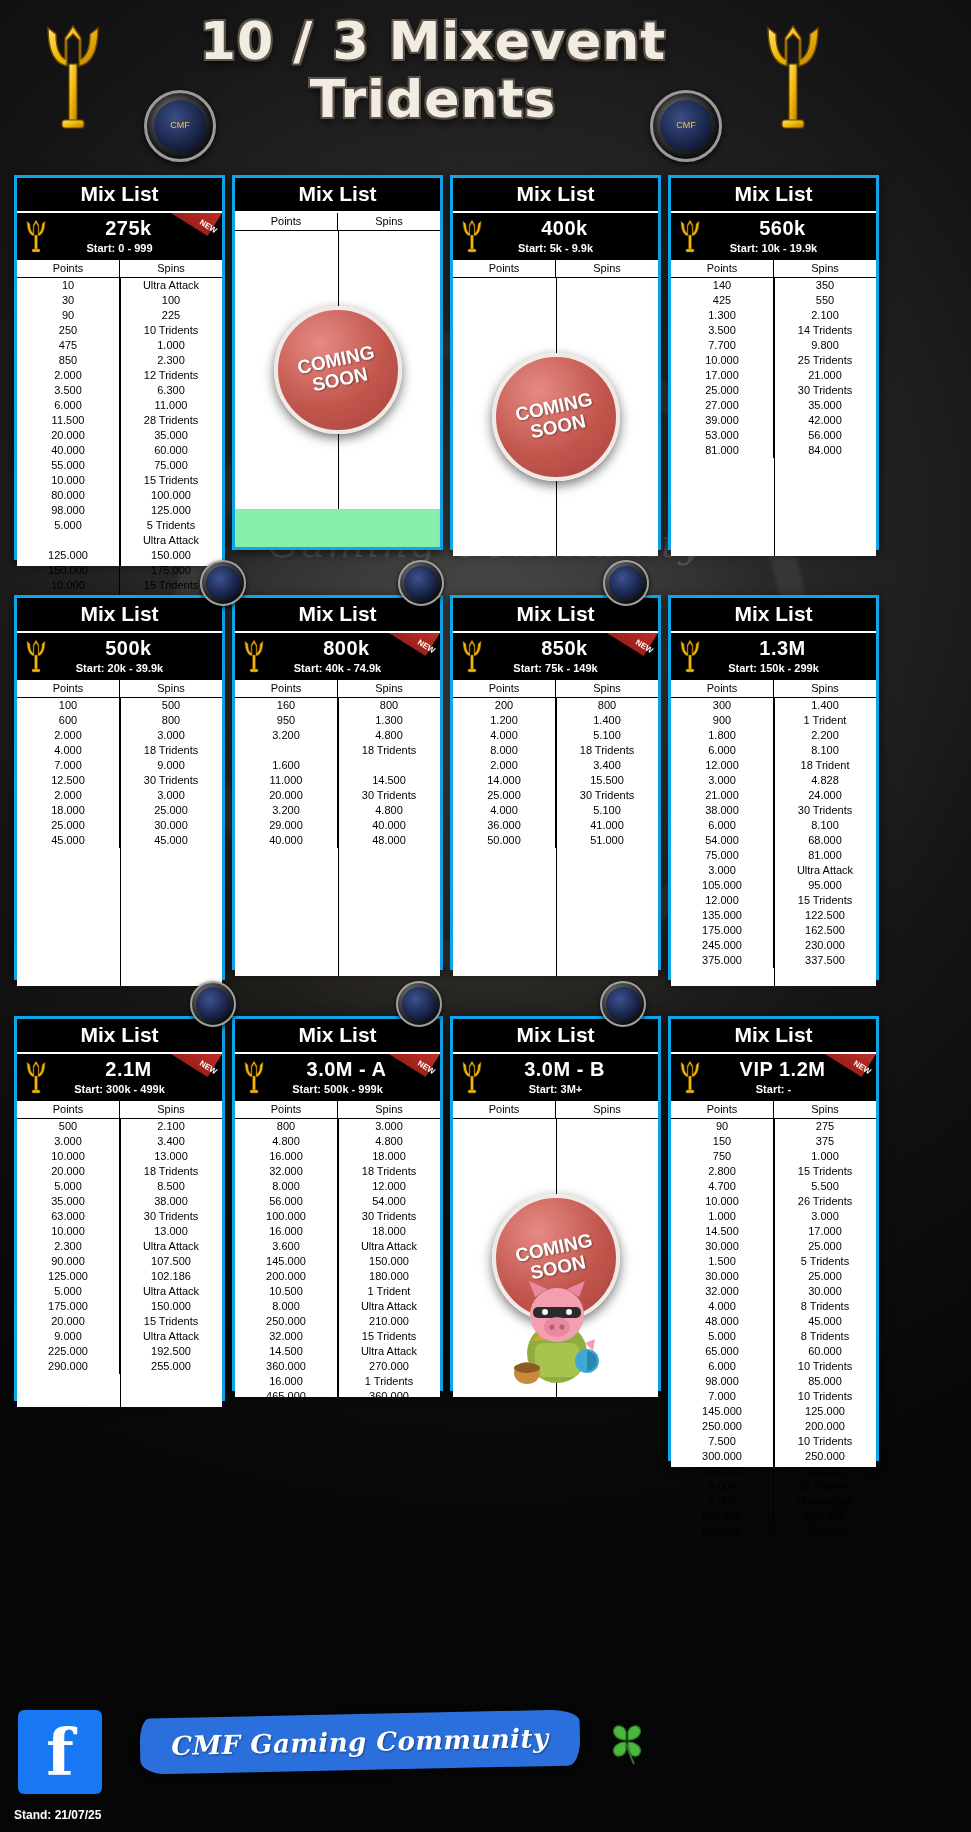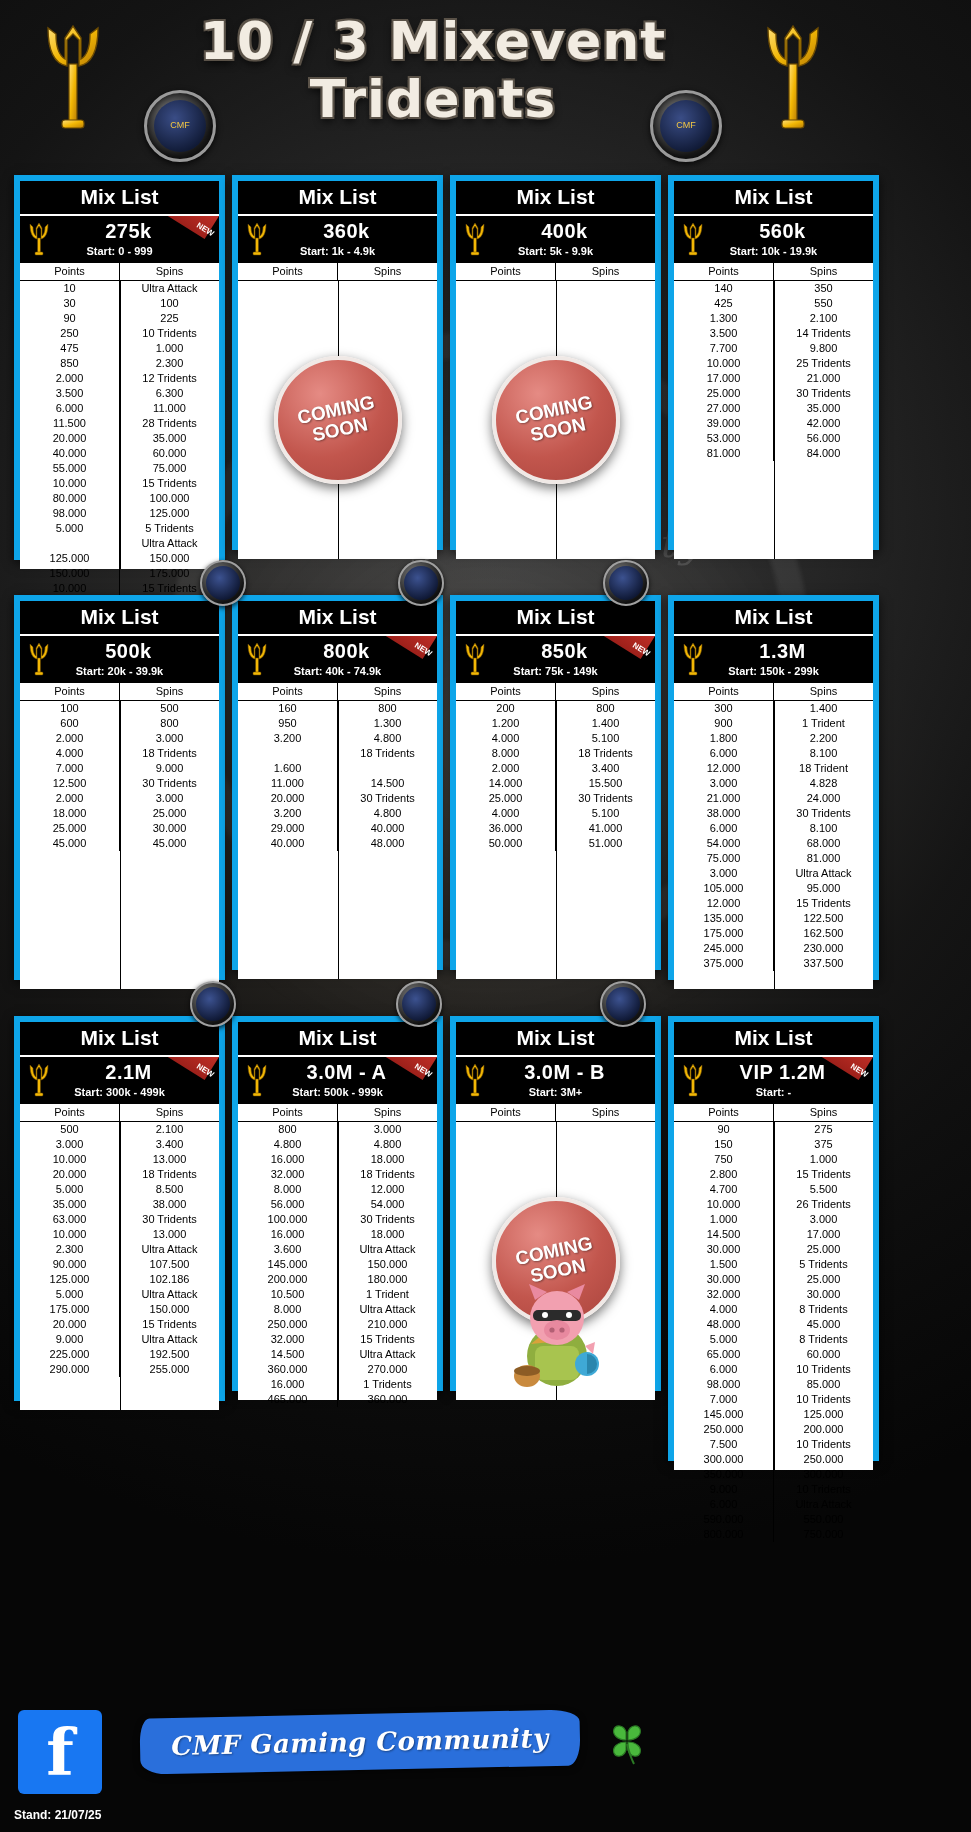--- a/index.html
+++ b/index.html
@@ -78,21 +78,21 @@
   .logo-coin.h1 { left:128px; top:90px; }
   .logo-coin.h2 { right:128px; top:90px; }
 
   
   .grid { position:absolute; left:0; top:175px; width:971px; }
   .row { position:relative; width:971px; }
   .card {
     position:absolute;
     width:211px;
     background:#86efac;
-    border:6px solid #0ea5e9;
+    border:3px solid #0ea5e9;
     box-shadow:0 3px 10px rgba(0,0,0,.7);
   }
   .card-head {
     background:#000;
     color:#fff;
     text-align:center;
     font-size:21px;
     font-weight:bold;
     padding:4px 0 5px;
     border-bottom:2px solid #fff;
@@ -364,29 +364,20 @@
           </div>
           <div class="trow">
             <div>300.000</div>
             <div>275.000</div>
           </div>
           <div class="col-split"></div>
         </div>
       </div>
       <div class="card" style="left: 232px; top: 0px; height: 375px;">
         <div class="card-head">Mix List</div>
-        <div class="card-sub">
-          <svg class="mini-trident" viewBox="0 0 22 34">
-            <path d="M2 2 C2 12 5 16 9 17 L9 7 L11 4 L13 7 L13 17 C17 16 20 12 20 2 L17 5 C17 11 15 13 14 14 L14 6 L11 1 L8 6 L8 14 C7 13 5 11 5 5 Z" fill="#f2b705" stroke="#6b4a02" stroke-width="0.6"></path>
-            <rect x="9.6" y="16" width="2.8" height="15" fill="#f2b705" stroke="#6b4a02" stroke-width="0.5"></rect>
-            <rect x="7" y="30" width="8" height="3" rx="1" fill="#f2b705" stroke="#6b4a02" stroke-width="0.5"></rect>
-          </svg>
-          <span class="amount">360k</span>
-          <span class="start">Start: 1k - 4.9k</span>
-        </div>
         <div class="thead">
           <div>Points</div>
           <div>Spins</div>
         </div>
         <div class="tbody" style="height: 278px;">
           <div class="col-split"></div>
           <div class="coming">
             <span>COMING SOON</span>
           </div>
         </div>

